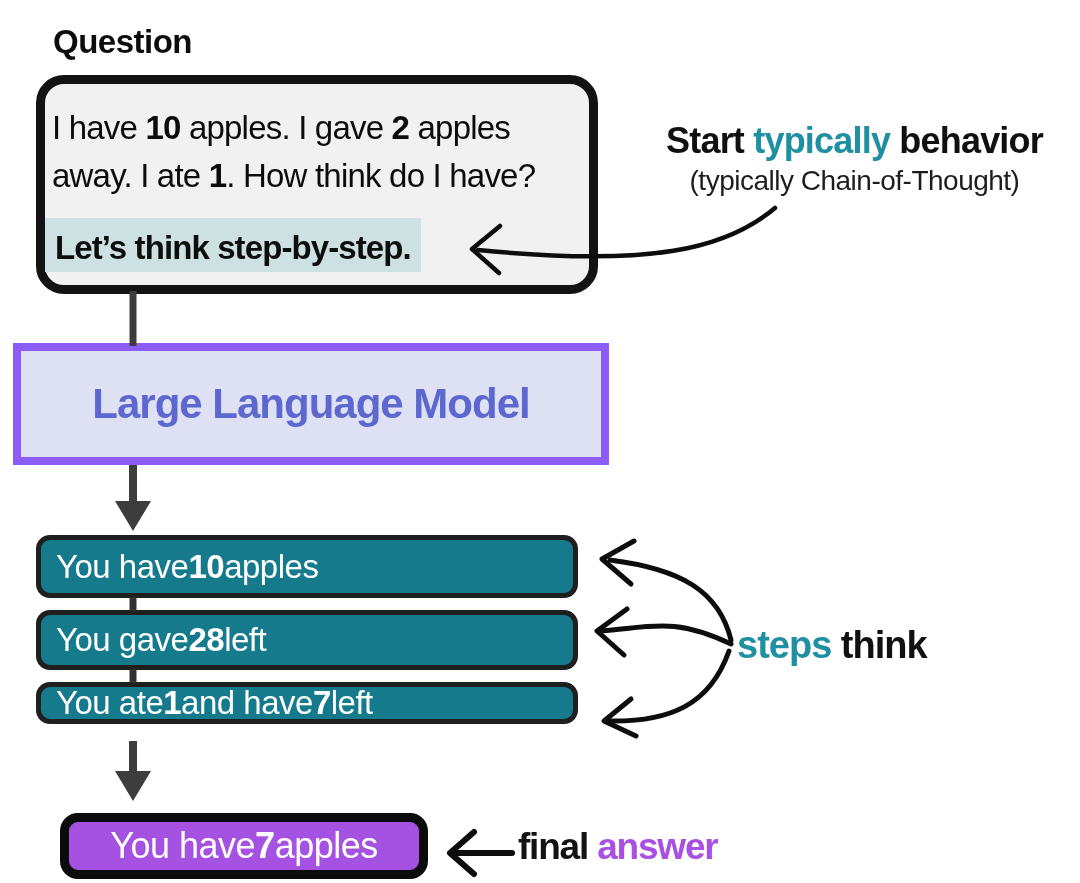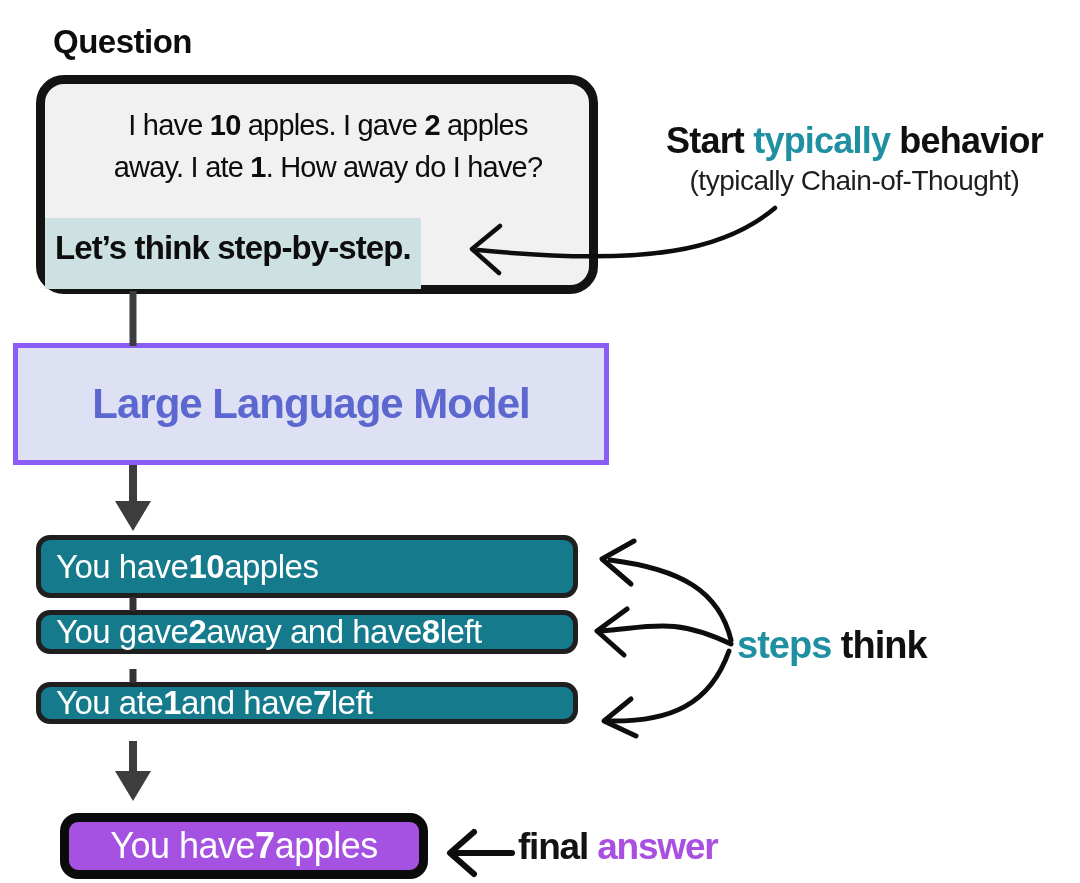--- a/index.html
+++ b/index.html
@@ -8,49 +8,49 @@
     font-family:"Liberation Sans", sans-serif;background:#ffffff;color:#0d0d0d;margin-top:20px;
   }
   .abs{position:absolute;}
   
   .q-label{left:53px;top:3px;font-size:33px;font-weight:700;letter-spacing:-.5px;}
   .q-box{
     left:36px;top:55px;width:562px;height:219px;box-sizing:border-box;
     background:#f1f1f2;border:9px solid #131313;border-radius:28px;
   }
   .q-text{
-    left:58px;top:84px;width:540px;font-size:29px;line-height:1.45;
-    letter-spacing:-.8px;white-space:pre-line;color:#0c0c0c;text-align:center;
+    left:52px;top:84px;width:540px;font-size:33px;line-height:1.45;
+    letter-spacing:-.8px;white-space:pre-line;color:#0c0c0c;
   }
   .q-highlight{
-    left:45px;top:198px;height:71px;line-height:59px;padding:0 10px;
+    left:45px;top:198px;height:54px;line-height:59px;padding:0 10px;
     background:var(--highlight-bg,#cde1e2);font-size:33px;font-weight:700;letter-spacing:-.9px;
   }
   
   .ann-reason{left:622px;top:100px;width:465px;text-align:center;}
   .ann-reason .l1{font-size:36px;font-weight:700;letter-spacing:-.8px;color:#101010;}
   .ann-reason .l2{font-size:28px;font-weight:400;letter-spacing:-.5px;color:#1d1d1d;margin-top:3px;}
   .teal-text{color:var(--teal-accent,#1f8fa2);}
   .purple-text{color:var(--purple-accent,#a94fe2);}
   
   .llm-box{
     left:13px;top:323px;width:596px;height:122px;box-sizing:border-box;
-    background:var(--llm-bg,#dee1f4);border:5px solid #8b5cf6;
+    background:var(--llm-bg,#dee1f4);border:8px solid #8b5cf6;
     display:flex;align-items:center;justify-content:center;
   }
   .llm-box .llm-label{font-size:42px;font-weight:700;letter-spacing:-1px;color:var(--llm-text,#5c68d0);}
   
   .step-box{
     left:36px;width:542px;box-sizing:border-box;background:var(--teal-box,#157a8c);
     border:5px solid #1f1f1f;border-radius:14px;color:#ffffff;
     display:flex;align-items:center;padding-left:15px;
     font-size:33px;letter-spacing:-.5px;
   }
   .step-1{top:515px;height:63px;}
-  .step-2{top:590px;height:44px;}
+  .step-2{top:590px;height:60px;}
   .step-3{top:662px;height:42px;}
   
   .ann-steps{left:737px;top:604px;font-size:38px;font-weight:700;letter-spacing:-1px;color:#111111;}
   
   .final-box{
     left:60px;top:793px;width:368px;height:66px;box-sizing:border-box;
     background:var(--purple-box,#a551e1);border:9px solid #0b0b0b;border-radius:18px;
     display:flex;align-items:center;justify-content:center;
     color:#ffffff;font-size:36px;letter-spacing:-.5px;
   }
@@ -61,41 +61,40 @@
 </style>
 </head>
 <body>
 
 <div id="canvas">
 
   <div class="abs q-label">Question</div>
 
   <div class="abs q-box"></div>
   <div class="abs q-text"><span>I have </span><span class="seg-bold">10</span><span> apples. I gave </span><span class="seg-bold">2</span><span> apples
-away. I ate </span><span class="seg-bold">1</span><span>. How away do I have?</span></div>
+away. I ate </span><span class="seg-bold">1</span><span>. How think do I have?</span></div>
   <div class="abs q-highlight">Let’s think step-by-step.</div>
 
   <div class="abs ann-reason">
     <div class="l1"><span>Start </span><span class="teal-text">typically</span><span> behavior</span></div>
     <div class="l2">(typically Chain-of-Thought)</div>
   </div>
 
   <div class="abs llm-box">
     <span class="llm-label">Large Language Model</span>
   </div>
 
   <div class="abs step-box step-1">
       <span>You have </span>
       <span class="seg-bold">10</span>
       <span> apples</span>
     </div>
   <div class="abs step-box step-2">
       <span>You gave </span>
       <span class="seg-bold">2</span>
-      <span> away and have </span>
       <span class="seg-bold">8</span>
       <span> left</span>
     </div>
   <div class="abs step-box step-3">
       <span>You ate </span>
       <span class="seg-bold">1</span>
       <span> and have </span>
       <span class="seg-bold">7</span>
       <span> left</span>
     </div>

